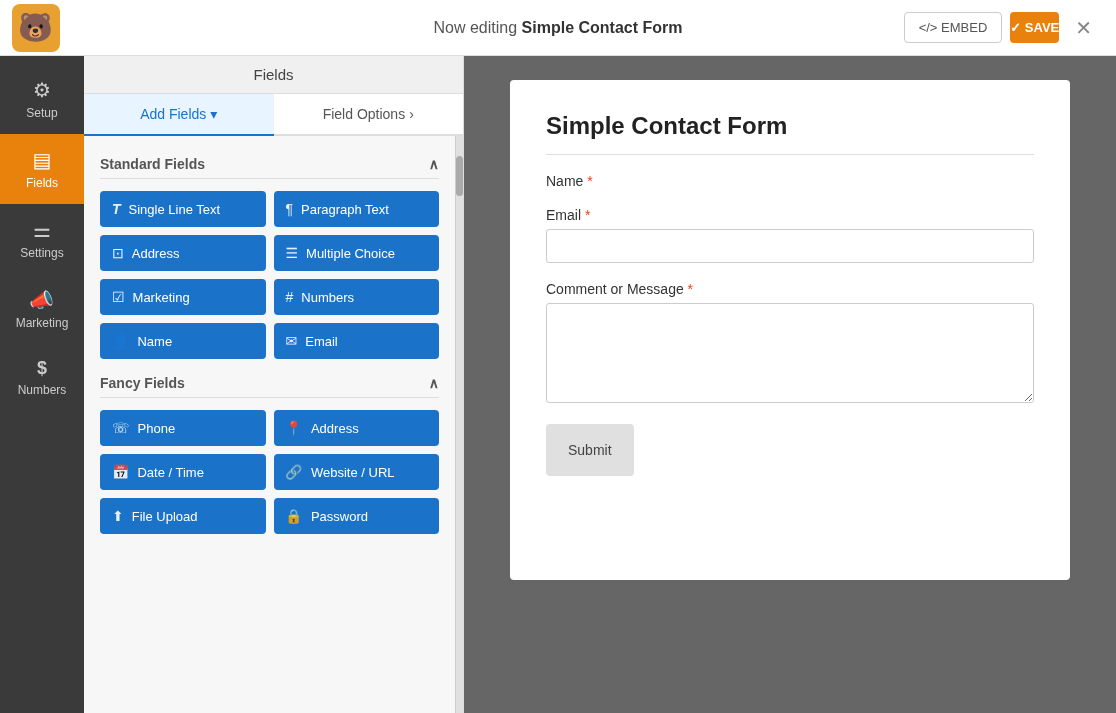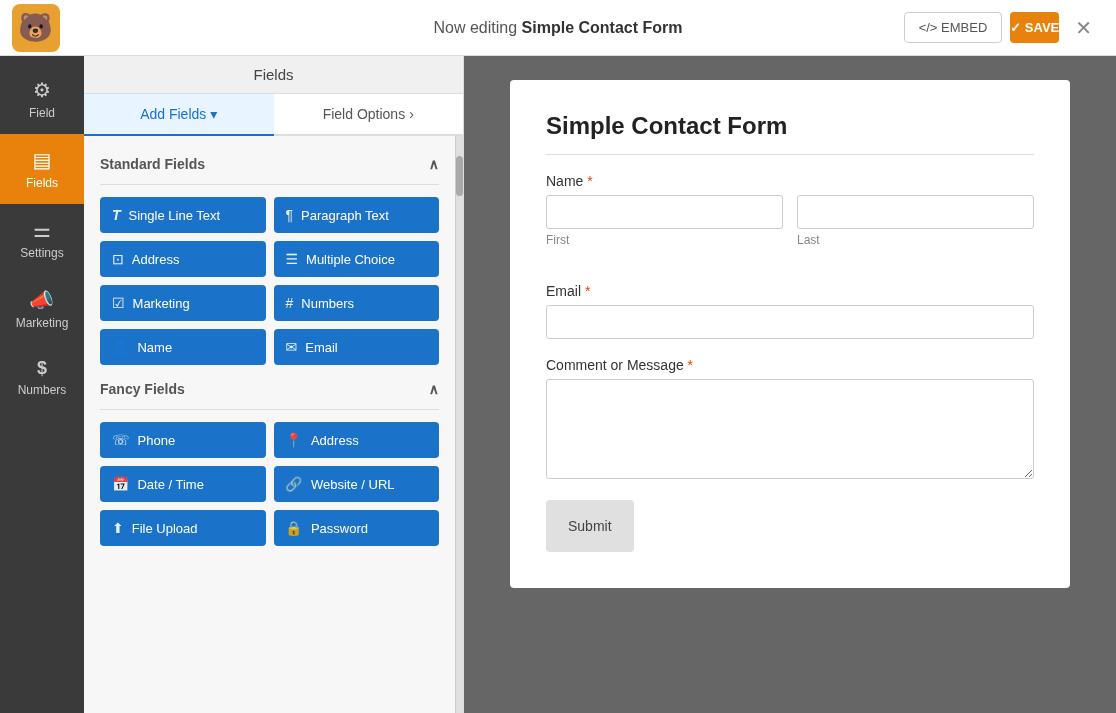--- a/index.html
+++ b/index.html
@@ -69,21 +69,21 @@
     }
     .tab-btn.active { background: #e8f4ff; color: #1a73c8; border-bottom: 2px solid #1a73c8; margin-bottom: -2px; }
 
     
     #fields-list {
       flex: 1; overflow-y: auto; padding: 12px 16px;
     }
     .section-header {
       display: flex; align-items: center; justify-content: space-between;
       font-size: 14px; font-weight: 600; color: #555;
-      margin: 8px 0 12px 0; padding-bottom: 12px;
+      margin: 8px 0 12px 0; padding-bottom: 6px;
       border-bottom: 1px solid #ddd;
     }
     .fields-grid {
       display: grid; grid-template-columns: 1fr 1fr; gap: 8px;
       margin-bottom: 16px;
     }
     .field-btn {
       display: flex; align-items: center; gap: 8px;
       background: #1a73c8; color: #fff;
       border: none; border-radius: 4px;
@@ -154,21 +154,21 @@
     <button class="btn-save">✓ SAVE</button>
     <button class="btn-close">✕</button>
   </div>
 </div>
 
 <div id="main">
 
   <div id="sidebar">
     <div class="sidebar-item">
       <span class="si-icon">⚙</span>
-      <span>Field</span>
+      <span>Setup</span>
     </div>
     <div class="sidebar-item active">
       <span class="si-icon">▤</span>
       <span>Fields</span>
     </div>
     <div class="sidebar-item">
       <span class="si-icon">⚌</span>
       <span>Settings</span>
     </div>
     <div class="sidebar-item">
@@ -277,30 +277,20 @@
 
   <div id="form-preview">
     <div class="form-card">
       <h2>Simple Contact Form</h2>
 
       
       <div class="form-group">
         <label>
           Name<span class="required"> *</span>
         </label>
-        <div class="form-row">
-          <div class="form-group">
-            <input type="text" class="form-input" style="">
-            <div class="sub-label">First</div>
-          </div>
-          <div class="form-group">
-            <input type="text" class="form-input" style="">
-            <div class="sub-label">Last</div>
-          </div>
-        </div>
       </div>
 
       
       <div class="form-group">
         <label>
           Email<span class="required"> *</span>
         </label>
         <input type="email" class="form-input" style="">
       </div>
 

